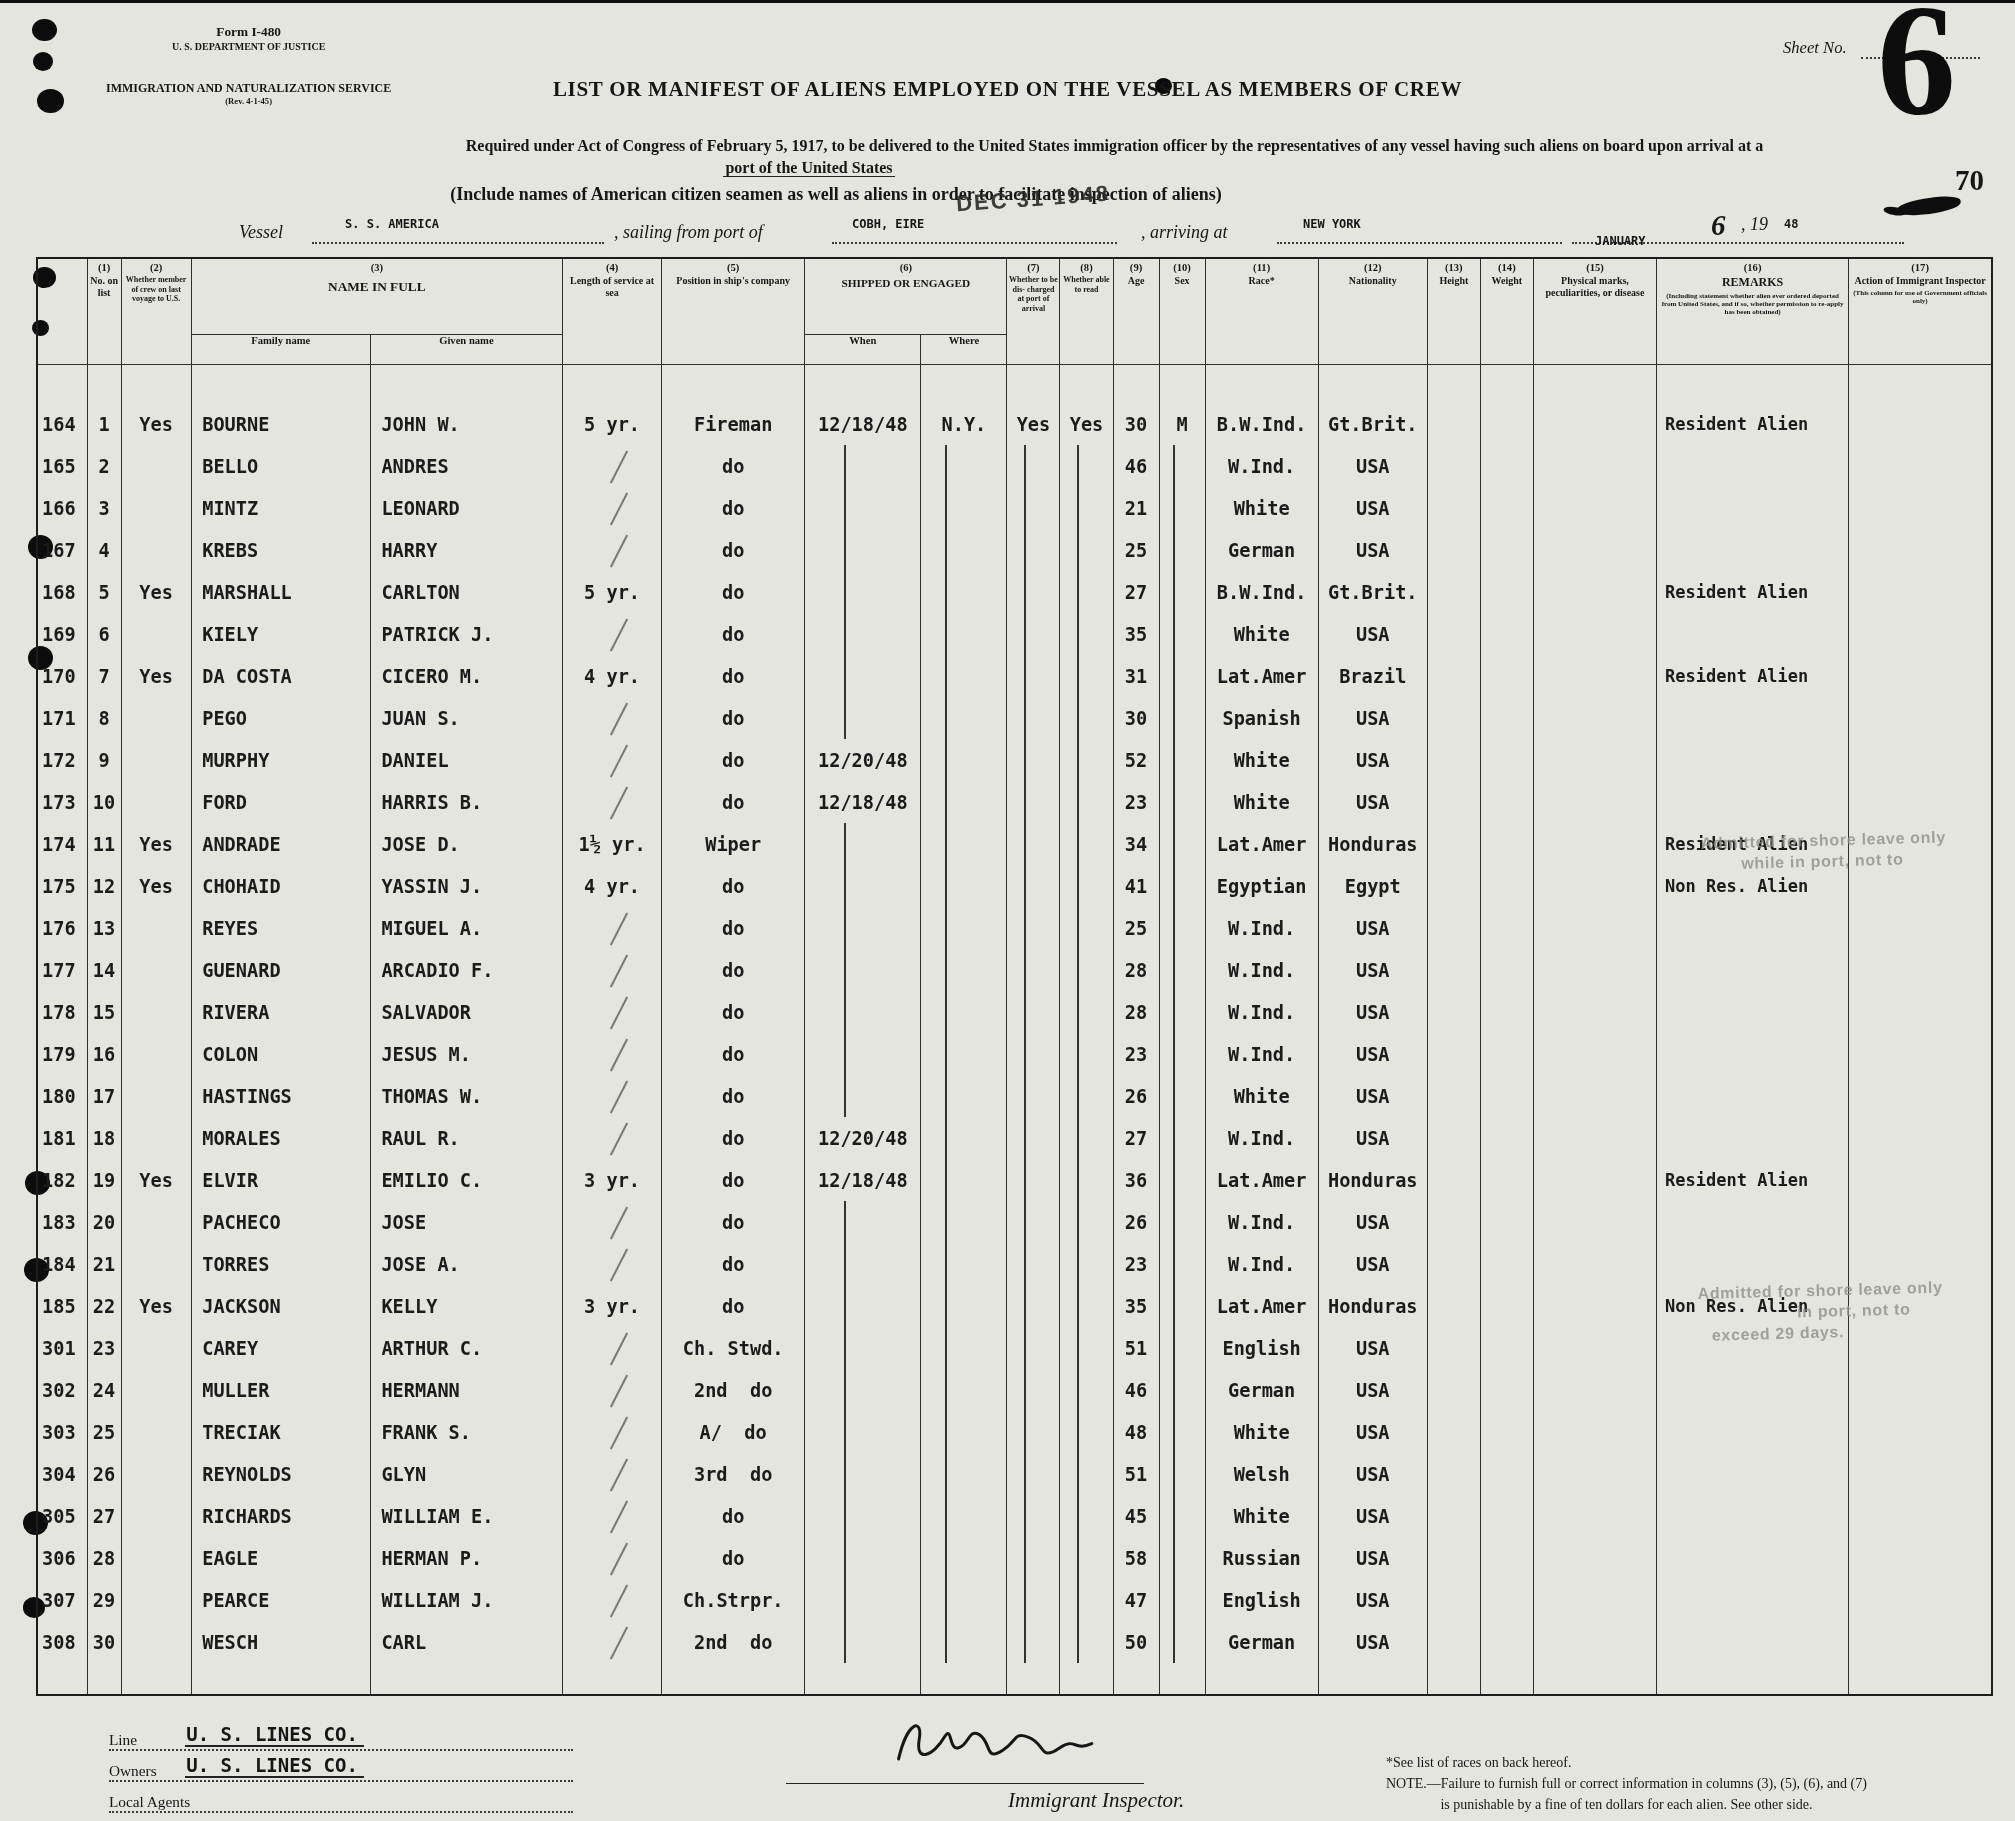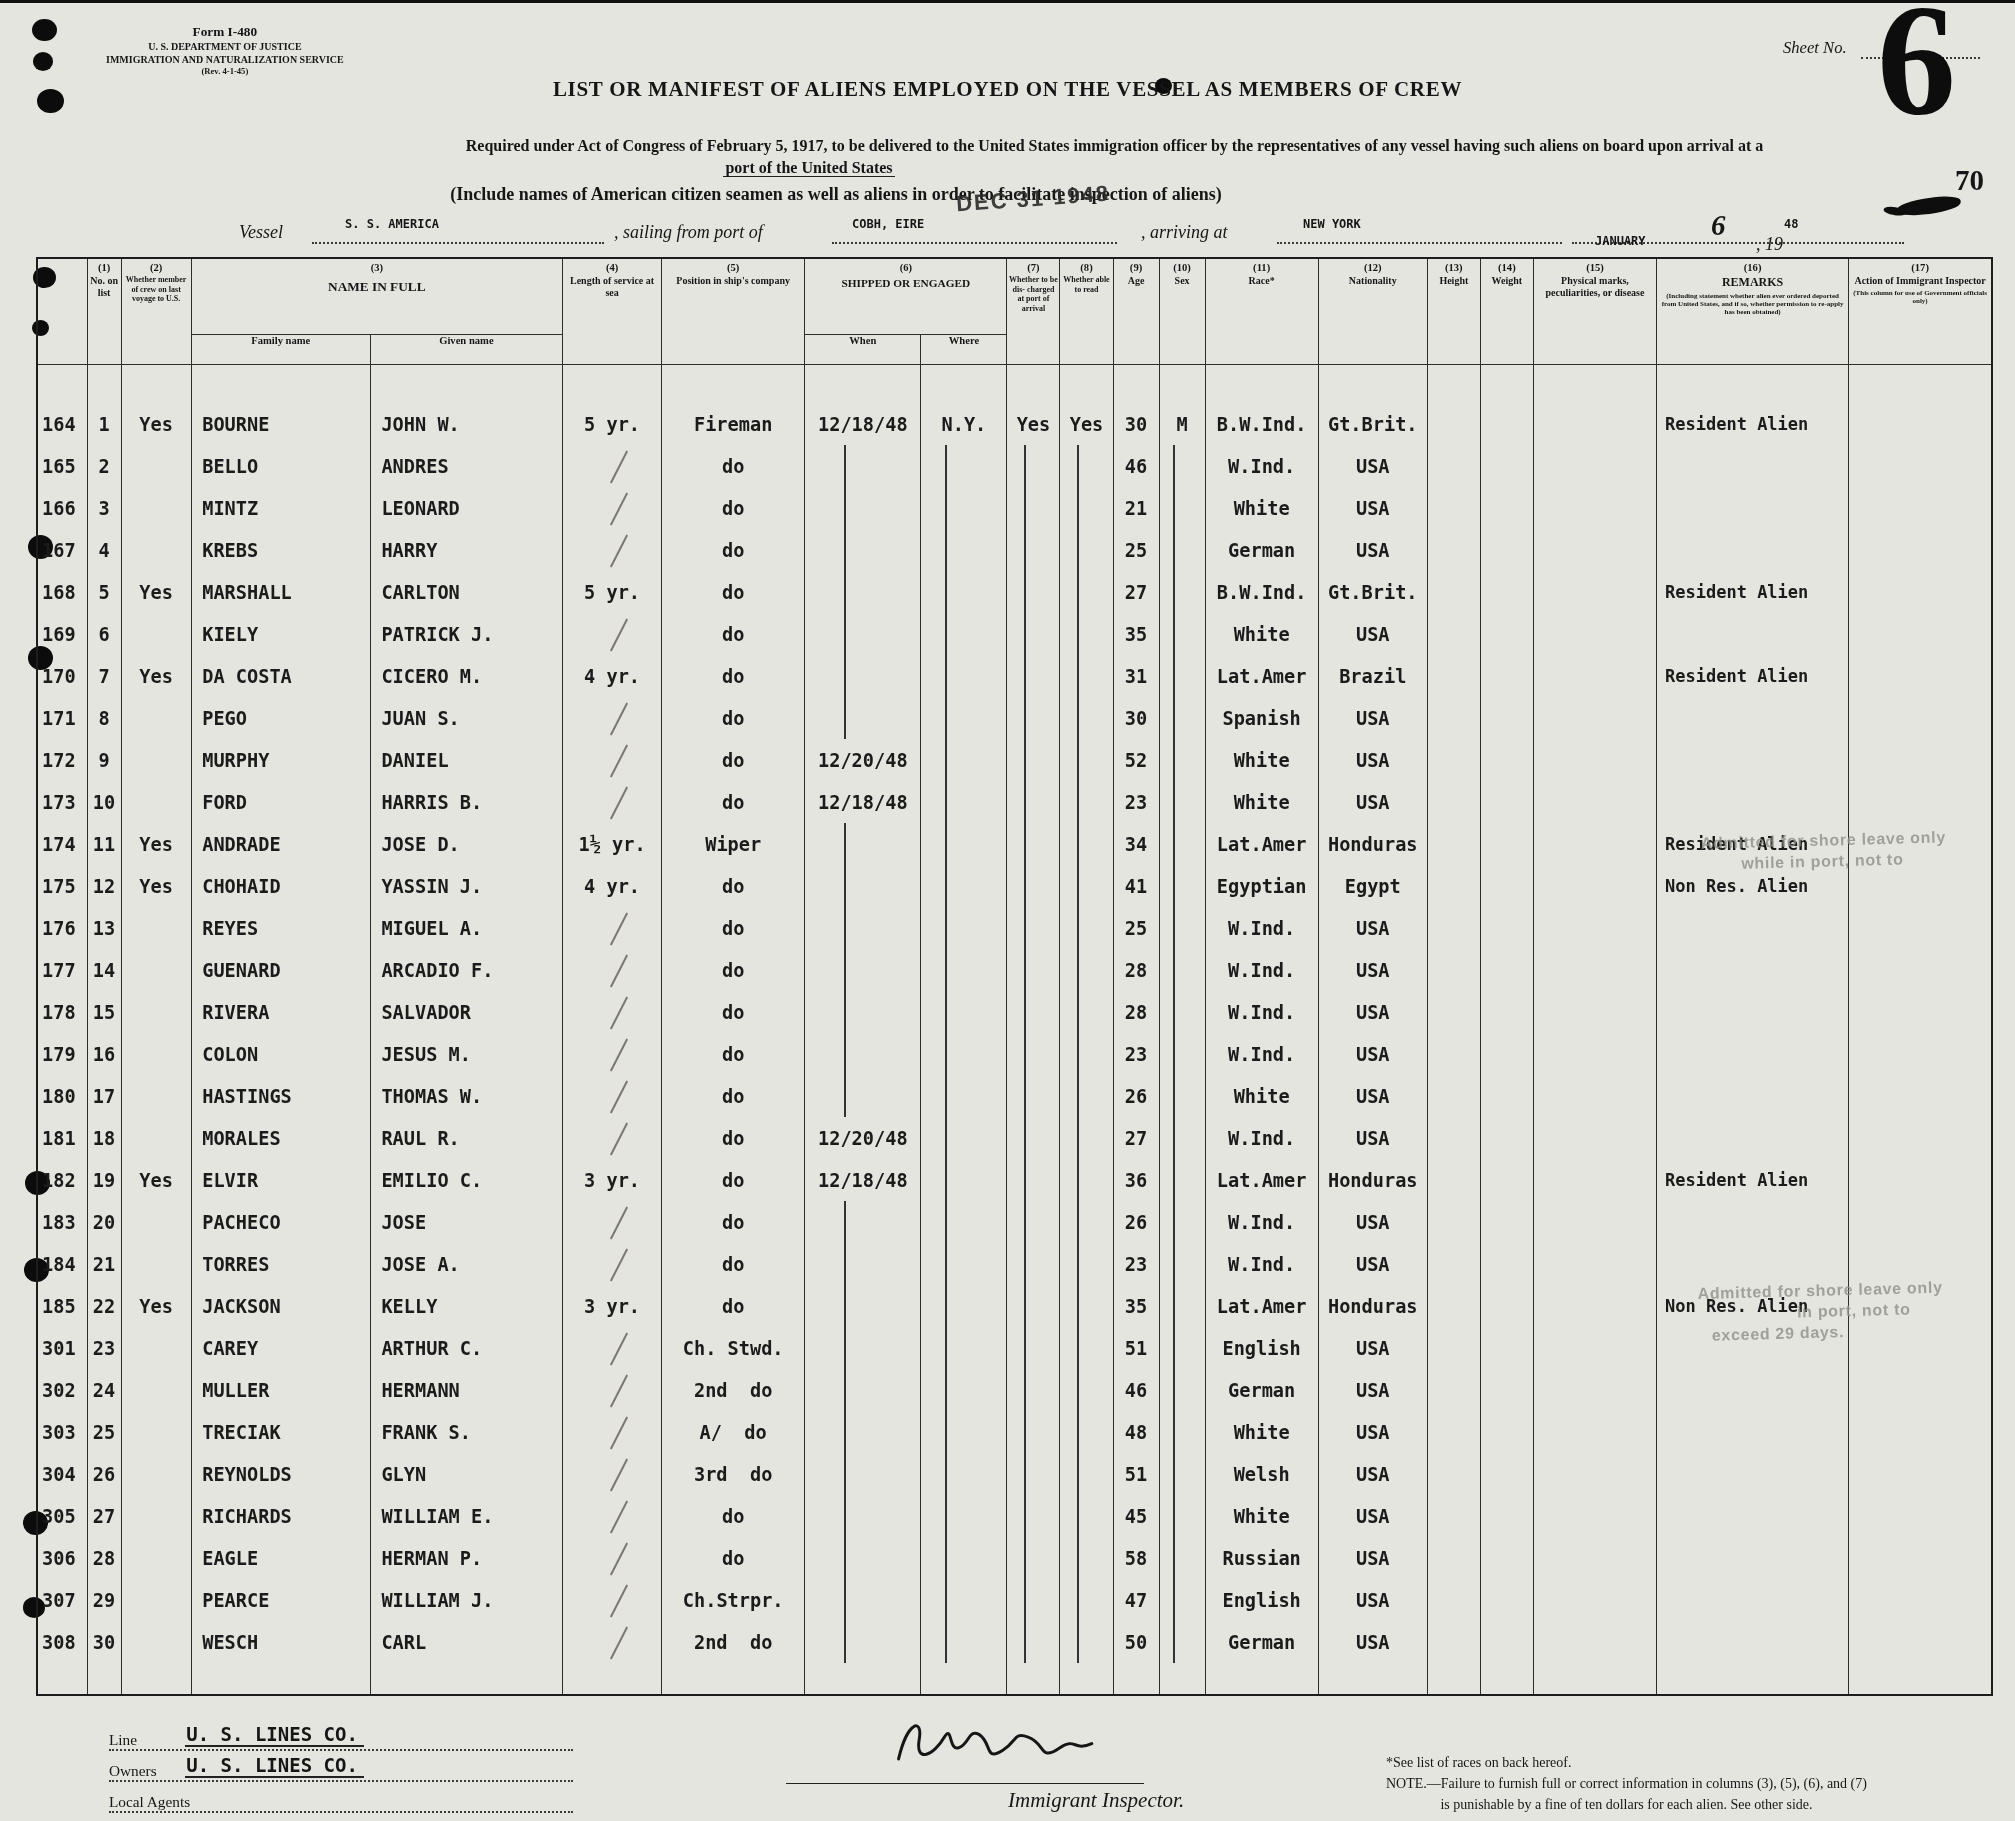--- a/index.html
+++ b/index.html
@@ -5,21 +5,21 @@
   html,body{margin:0;padding:0;}
   body{background:#2e2e2e;font-family:"Liberation Serif",serif;}
   .page{position:relative;width:2015px;height:1822px;background:#e5e5e0;color:#161616;overflow:hidden;}
   .scan-top{position:absolute;top:0;left:0;width:100%;height:3.3px;background:#101010;}
   .punch{position:absolute;background:#0c0c0c;border-radius:50%;}
 
   
   .formid{position:absolute;left:106px;top:22.6px;text-align:center;font-weight:bold;line-height:1.3;}
   .formid .l1{font-size:13.3px;}
   .formid .l2{font-size:10px;}
-  .formid .l3{font-size:10px;}
+  .formid .l3{font-size:12px;margin-top:28px;}
   .formid .l4{font-size:8.6px;}
 
   
   .sheet-label{position:absolute;left:1783px;top:38px;font-style:italic;font-size:16.6px;}
   .sheet-dots{position:absolute;left:1861px;top:57px;width:119px;border-bottom:2px dotted #3a3a3a;}
   .sheet-num{position:absolute;left:1877px;top:-18.6px;font-size:158px;font-weight:bold;line-height:1;color:#0d0d0d;}
   .page-num{position:absolute;left:1955px;top:164px;font-size:29px;font-weight:bold;}
   .smudge{position:absolute;left:1896px;top:198px;width:65px;height:16px;background:#0e0e0e;border-radius:55% 40% 50% 45%;transform:rotate(-7deg);}
   .smudge::after{content:"";position:absolute;left:-13.3px;top:4.6px;width:22.6px;height:8px;background:#0e0e0e;border-radius:50%;transform:rotate(16deg);}
 
@@ -32,21 +32,21 @@
 
   .received-stamp{position:absolute;left:956px;top:186px;font-family:"Liberation Sans",sans-serif;font-weight:bold;font-size:22px;letter-spacing:2px;color:#2a2a2a;transform:rotate(-4deg);opacity:.9;}
 
   
   .voyage{position:absolute;left:0;top:214px;width:2015px;height:32px;}
   .voyage .lbl{position:absolute;top:8px;font-style:italic;font-size:18px;}
   .mono{font-family:"DejaVu Sans Mono",monospace;font-weight:bold;}
   .voyage .typed{position:absolute;top:2.7px;font-size:12px;}
   .voyage .dotted{position:absolute;bottom:2px;border-bottom:2px dotted #3a3a3a;}
   .hand-day{position:absolute;top:-5.3px;font-size:29px;font-style:italic;font-weight:bold;}
-  .year-print{position:absolute;top:20px;font-size:18px;font-style:italic;margin-left:15px;}
+  .year-print{position:absolute;top:0;font-size:18px;font-style:italic;}
 
   
   table.manifest{position:absolute;left:36px;top:257px;width:1957px;border-collapse:collapse;table-layout:fixed;border:2px solid #1d1d1d;}
   .manifest th,.manifest td{border-left:1.3px solid #2e2e2e;border-right:1.3px solid #2e2e2e;padding:0;}
   .manifest thead th{border:1.3px solid #2e2e2e;vertical-align:top;font-weight:bold;}
   .hdr-top th{height:72px;padding-top:3.3px;}
   .hdr-sub th{height:29px;vertical-align:middle;font-size:10.6px;text-align:center;}
   .cnum{font-size:10.6px;font-weight:bold;text-align:center;}
   .clabel{font-size:10px;line-height:1.2;text-align:center;padding:2px 1.3px 0;}
   .clabel.big{font-size:13.3px;padding-top:5.3px;}

